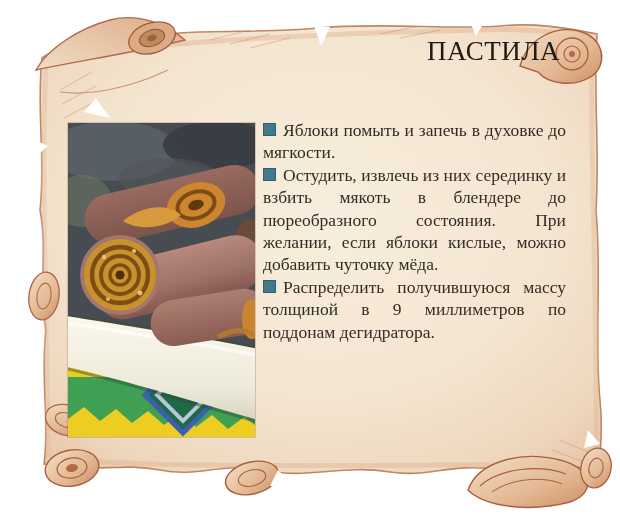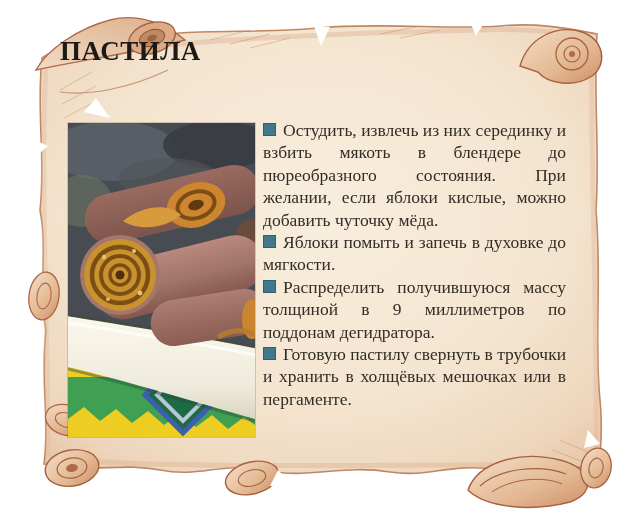--- a/index.html
+++ b/index.html
@@ -2,22 +2,22 @@
 <html><head>
 <meta charset="utf-8">
 <style>
   html,body{margin:0;padding:0;background:#ffffff;}
   .stage{
     position:relative;width:620px;height:520px;background:#ffffff;
     overflow:hidden;font-family:"Liberation Serif",serif;
   }
   .parchment-svg{position:absolute;left:0;top:0;width:620px;height:520px;}
   .title{
-    position:absolute;left:60px;top:36px;width:500px;text-align:left;
-    font-family:"Liberation Serif",serif;font-weight:700;
+    position:absolute;left:60px;top:36px;width:500px;text-align:right;
+    font-family:"Liberation Serif",serif;font-weight:400;
     font-size:27px;line-height:31px;color:#1d1914;letter-spacing:.5px;
   }
   .photo-wrap{
     position:absolute;left:68px;top:123px;width:187px;height:314px;
     box-shadow:0 0 0 1px rgba(120,80,50,.25);
   }
   .photo-wrap svg{display:block;width:187px;height:314px;}
   .steps{
     position:absolute;left:263px;top:119px;width:303px;
     font-size:17.5px;line-height:22.4px;color:#332c26;
@@ -201,19 +201,18 @@
       <circle cx="66" cy="128" r="2" fill="#eac077"></circle>
       <circle cx="72" cy="170" r="2.4" fill="#eac077"></circle>
       <circle cx="40" cy="176" r="2" fill="#e3b468"></circle>
 
       <ellipse cx="184" cy="196" rx="10" ry="20" fill="#c9852f"></ellipse>
       <path d="M150,214 C164,206 178,206 186,212" fill="none" stroke="#b87b2a" stroke-width="5" opacity=".85"></path>
     </svg>
   </div>
 
   <div class="steps">
+    <p class="step"><span class="bullet"></span><span>Яблоки помыть и запечь в духовке до мягкости.</span></p>
     <p class="step"><span class="bullet"></span><span>Остудить, извлечь из них серединку и взбить мякоть в блендере до пюреобразного состояния. При желании, если яблоки кислые, можно добавить чуточку мёда.</span></p>
-    <p class="step"><span class="bullet"></span><span>Яблоки помыть и запечь в духовке до мягкости.</span></p>
     <p class="step"><span class="bullet"></span><span>Распределить получившуюся массу толщиной в 9 миллиметров по поддонам дегидратора.</span></p>
-    <p class="step"><span class="bullet"></span><span>Готовую пастилу свернуть в трубочки и хранить в холщёвых мешочках или в пергаменте.</span></p>
   </div>
 
 </div>
 
 </body></html>

